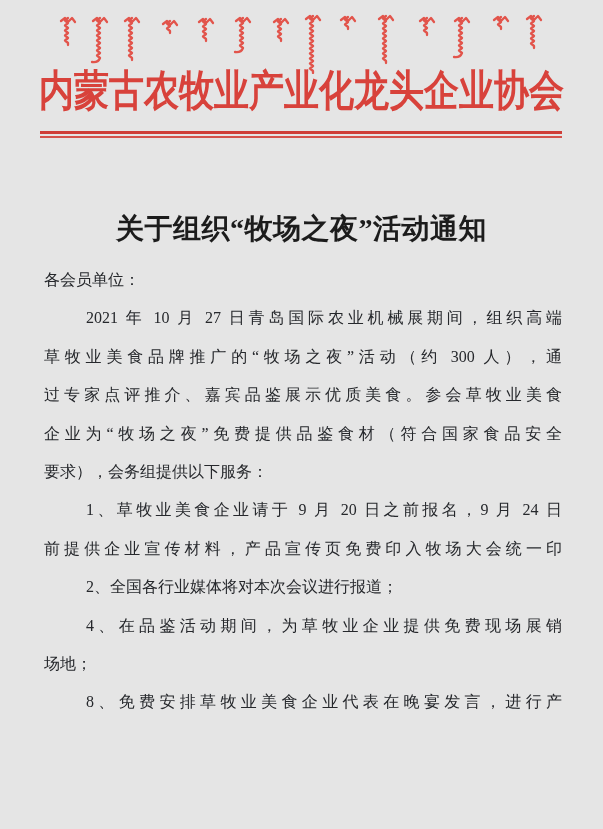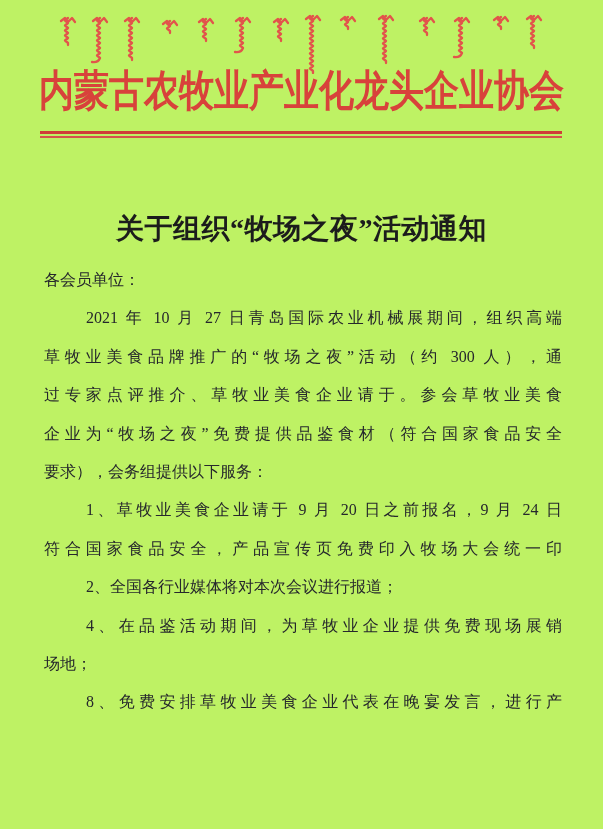--- a/index.html
+++ b/index.html
@@ -7,21 +7,21 @@
     --banner-red:#e2544b;
     --rule-red:#cf3e38;
     --body-text:#26282c;
   }
   html,body{margin:0;padding:0;}
   body{
     width:603px;height:829px;background:#ffffff;position:relative;
     overflow:hidden;
     font-family:"Liberation Serif","DejaVu Serif",serif;
   }
-  .page{position:absolute;inset:0;background:#bef264;}
+  .page{position:absolute;inset:0;background:#e5e5e5;}
 
   .banner{position:absolute;left:40px;top:4px;width:522px;height:70px;}
 
   .org-title{
     position:absolute;left:0;top:68px;width:603px;
     text-align:center;font-size:35px;font-weight:bold;
     color:var(--brand-red);letter-spacing:0px;white-space:nowrap;
     transform:scaleY(1.22);transform-origin:50% 55%;
   }
 
@@ -76,24 +76,24 @@
     <div class="r2"></div>
     <div class="r3"></div>
   </div>
 
   <div class="doc-title">关于组织“牧场之夜”活动通知</div>
 
   <div class="body-text">
     <div class="line">各会员单位：</div>
     <div class="line indent j">2021 年 10 月 27 日青岛国际农业机械展期间，组织高端</div>
     <div class="line j">草牧业美食品牌推广的“牧场之夜”活动（约 300 人），通</div>
-    <div class="line j">过专家点评推介、草牧业美食企业请于。参会草牧业美食</div>
+    <div class="line j">过专家点评推介、嘉宾品鉴展示优质美食。参会草牧业美食</div>
     <div class="line j">企业为“牧场之夜”免费提供品鉴食材（符合国家食品安全</div>
     <div class="line">要求），会务组提供以下服务：</div>
     <div class="line indent j">1、草牧业美食企业请于 9 月 20 日之前报名，9 月 24 日</div>
-    <div class="line j">符合国家食品安全，产品宣传页免费印入牧场大会统一印</div>
+    <div class="line j">前提供企业宣传材料，产品宣传页免费印入牧场大会统一印</div>
     <div class="line indent">2、全国各行业媒体将对本次会议进行报道；</div>
     <div class="line indent j">4、在品鉴活动期间，为草牧业企业提供免费现场展销</div>
     <div class="line">场地；</div>
     <div class="line indent j">8、免费安排草牧业美食企业代表在晚宴发言，进行产</div>
   </div>
 
 </div>
 
 </body></html>

